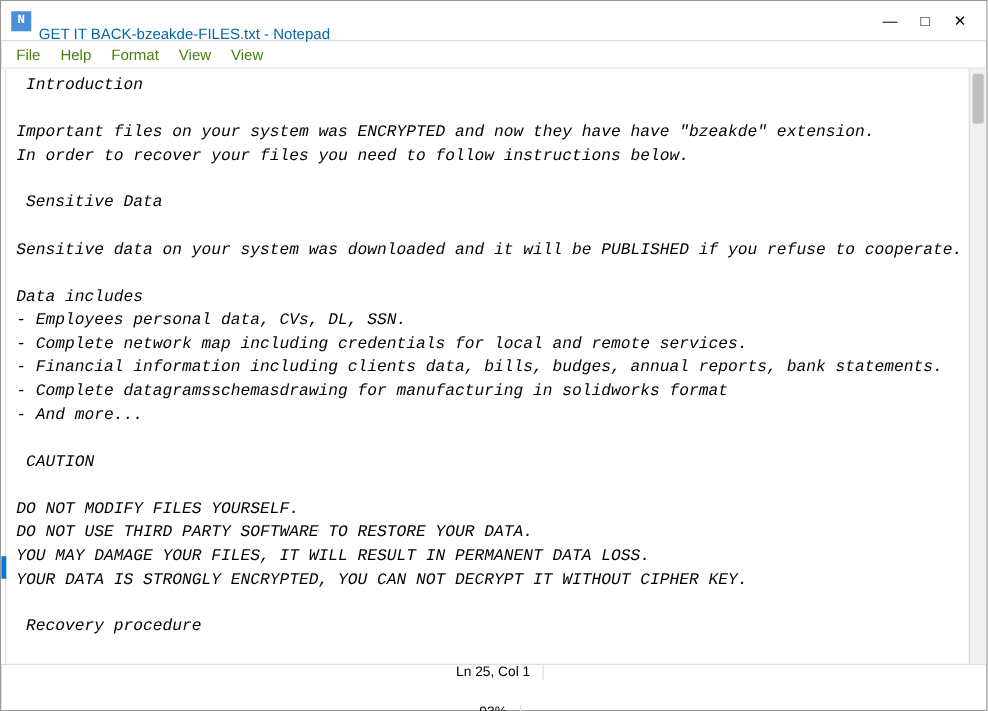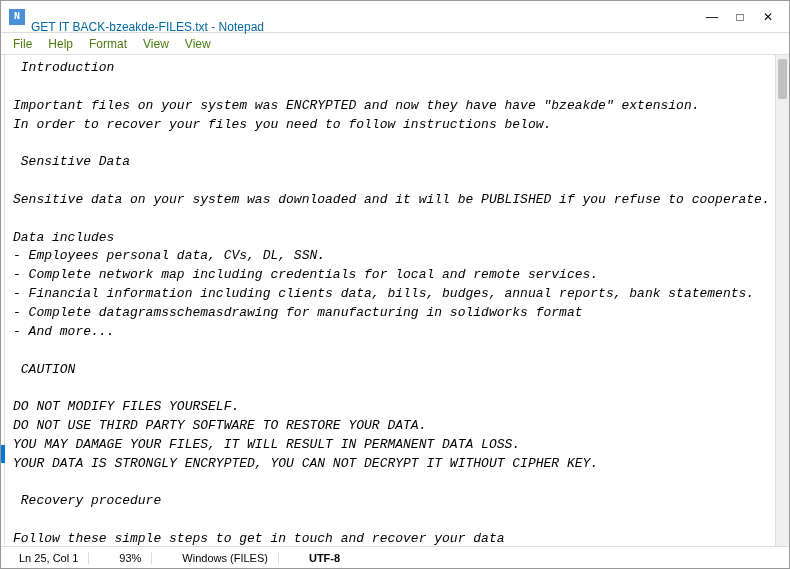--- a/index.html
+++ b/index.html
@@ -141,29 +141,30 @@
       position: absolute;
       top: 4px;
       left: 2px;
       right: 2px;
       height: 40px;
       background: #c0c0c0;
       border-radius: 2px;
     }
 
     .status-bar {
-      height: 22px;
+      height: 37px;
       border-top: 1px solid #ddd;
       display: flex;
       align-items: center;
       padding: 0 8px;
       font-family: 'Segoe UI', Arial, sans-serif;
       font-size: 11px;
       color: #000;
       gap: 20px;
+      flex-direction: column;
     }
 
     .status-item {
       padding: 0 10px;
       border-right: 1px solid #ddd;
     }
 
     .status-item:last-child {
       border-right: none;
       font-weight: bold;

